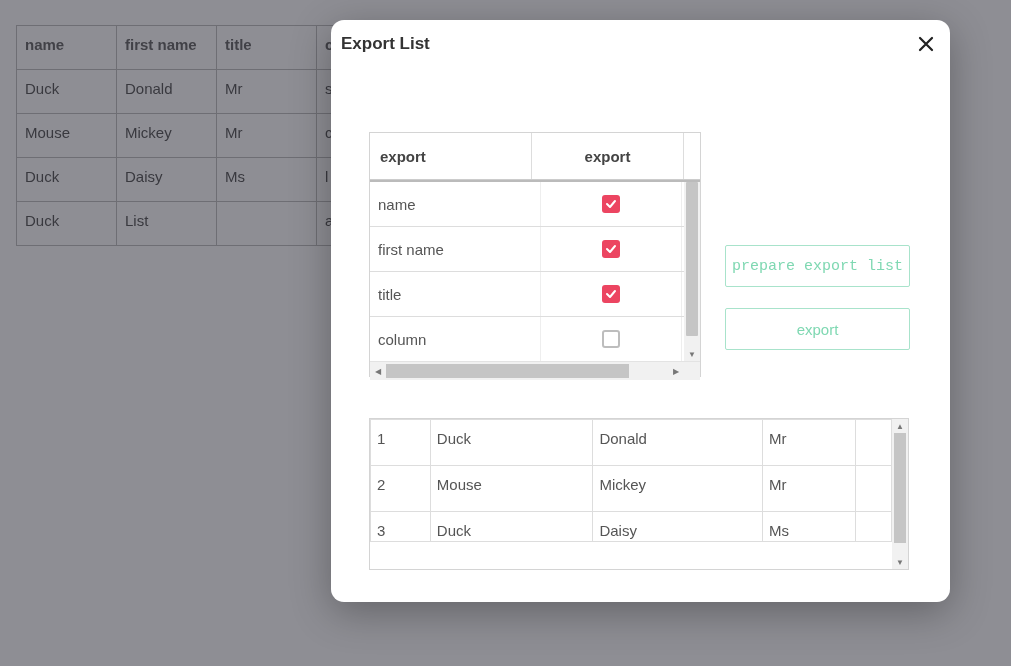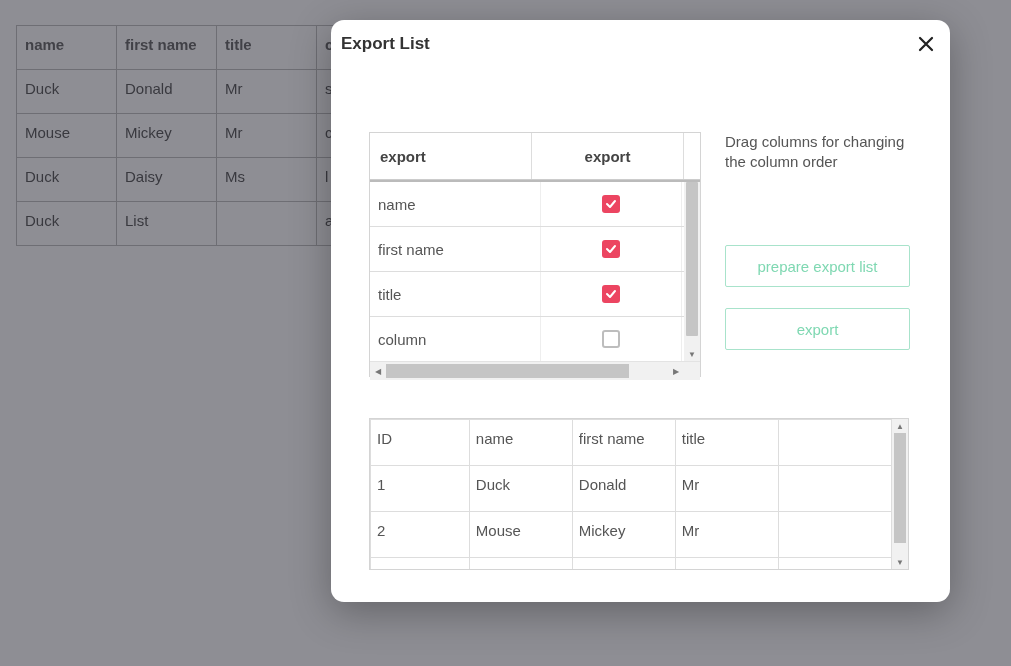--- a/index.html
+++ b/index.html
@@ -191,21 +191,21 @@
     height: 42px;
     border:1px solid #a8e3cb;
     color:#7fd8b2;
     background:#fff;
     display:flex; align-items:center; justify-content:center;
     font-size:15px;
     border-radius:2px;
     box-sizing:border-box;
     cursor:pointer;
   }
-  .btn-prepare { top: 225px; }
+  .btn-prepare { top: 225px; font-family: Liberation Mono, monospace; }
   .btn-export  { top: 288px; }
 
   
   .preview-wrap {
     position:absolute;
     left: 38px;
     top: 398px;
     width: 540px;
     height: 152px;
     border:1px solid #d4d4d4;
@@ -352,34 +352,26 @@
       </div>
       <div class="picker-hscroll">
         <div class="arr left">◀</div>
         <div class="track">
             <div class="thumb"></div>
           </div>
         <div class="arr right">▶</div>
       </div>
     </div>
 
-    <div class="instructions">Drag columns for changing the column order</div>
     <div class="btn btn-prepare">prepare export list</div>
     <div class="btn btn-export">export</div>
 
     <div class="preview-wrap">
       <table class="preview-table">
         <tbody>
-            <tr>
-          <th class="pc-id">ID</th>
-          <th class="pc-name">name</th>
-          <th class="pc-first">first name</th>
-          <th class="pc-title">title</th>
-          <th class="pc-blank"></th>
-        </tr>
         <tr>
           <td>1</td>
           <td>Duck</td>
           <td>Donald</td>
           <td>Mr</td>
           <td></td>
         </tr>
         <tr>
           <td>2</td>
           <td>Mouse</td>

